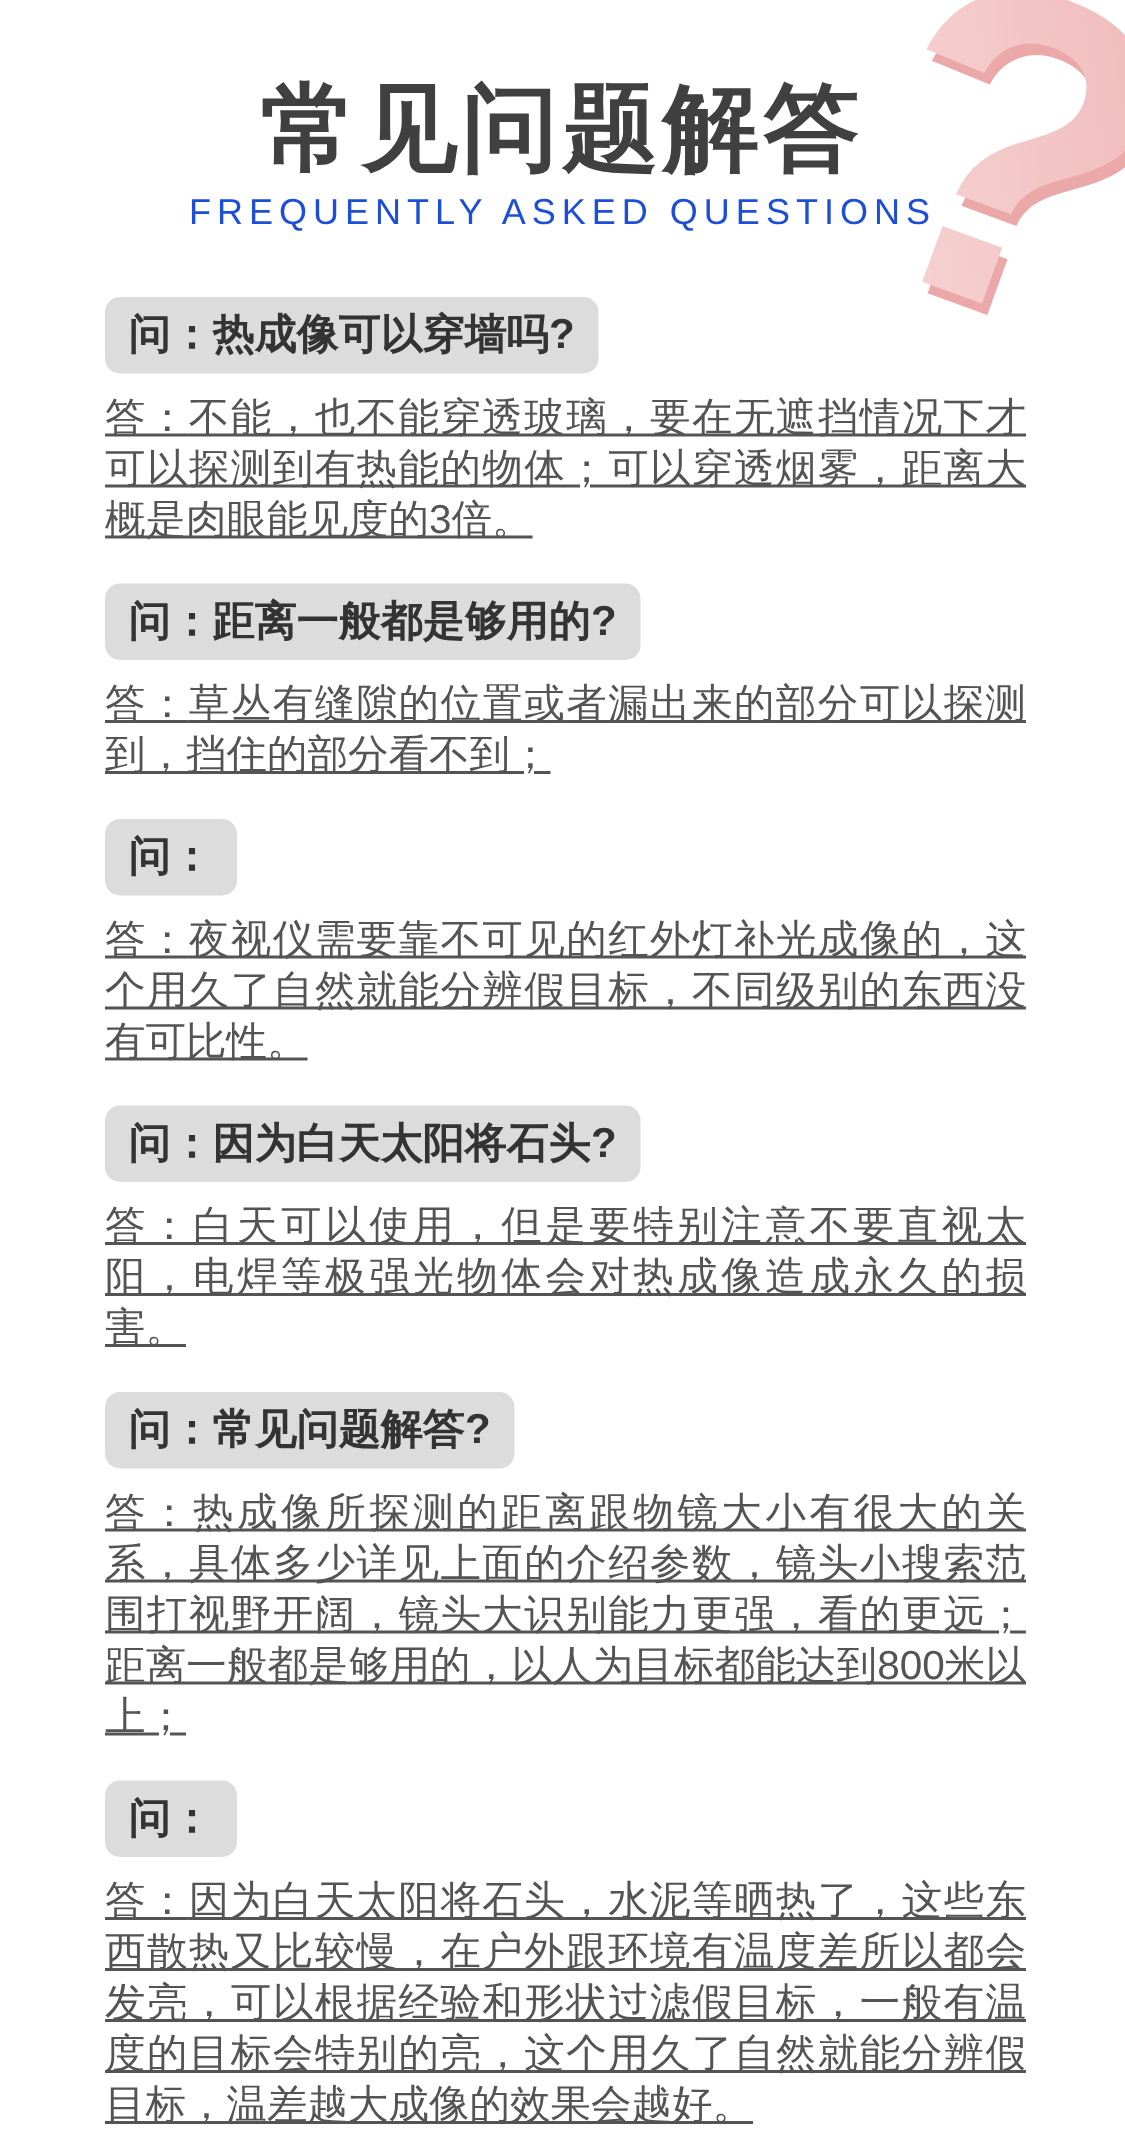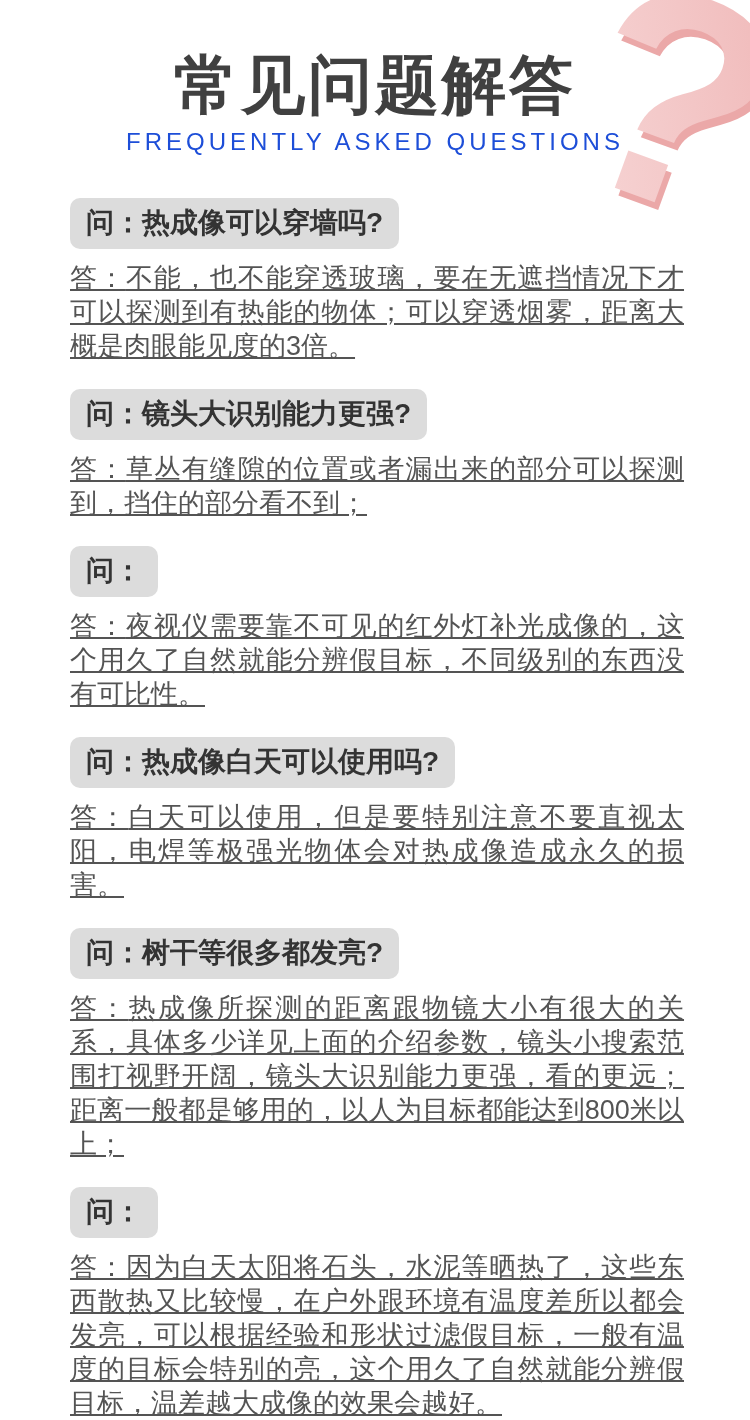--- a/index.html
+++ b/index.html
@@ -112,50 +112,50 @@
           <span>热成像可以穿墙吗?</span>
       </div>
       <p class="answer">
         <span>答：</span><span>不能，也不能穿透玻璃，要在无遮挡情况下才可以探测到有热能的物体；可以穿透烟雾，距离大概是肉眼能见度的3倍。</span>
       </p>
     </div>
 
     <div class="qa">
       <div class="q-pill">
         <span class="q-prefix">问：</span>
-          <span>镜头大识别能力更强?</span>
+          <span>距离一般都是够用的?</span>
       </div>
       <p class="answer">
         <span>答：</span><span>草丛有缝隙的位置或者漏出来的部分可以探测到，挡住的部分看不到；</span>
       </p>
     </div>
 
     <div class="qa">
       <div class="q-pill">
         <span class="q-prefix">问：</span>
       </div>
       <p class="answer">
         <span>答：</span><span>夜视仪需要靠不可见的红外灯补光成像的，这个用久了自然就能分辨假目标，不同级别的东西没有可比性。</span>
       </p>
     </div>
 
     <div class="qa">
       <div class="q-pill">
         <span class="q-prefix">问：</span>
-          <span>热成像白天可以使用吗?</span>
+          <span>因为白天太阳将石头?</span>
       </div>
       <p class="answer">
         <span>答：</span><span>白天可以使用，但是要特别注意不要直视太阳，电焊等极强光物体会对热成像造成永久的损害。</span>
       </p>
     </div>
 
     <div class="qa">
       <div class="q-pill">
         <span class="q-prefix">问：</span>
-          <span>树干等很多都发亮?</span>
+          <span>常见问题解答?</span>
       </div>
       <p class="answer">
         <span>答：</span><span>热成像所探测的距离跟物镜大小有很大的关系，具体多少详见上面的介绍参数，镜头小搜索范围打视野开阔，镜头大识别能力更强，看的更远；距离一般都是够用的，以人为目标都能达到800米以上；</span>
       </p>
     </div>
 
     <div class="qa">
       <div class="q-pill">
         <span class="q-prefix">问：</span>
       </div>

